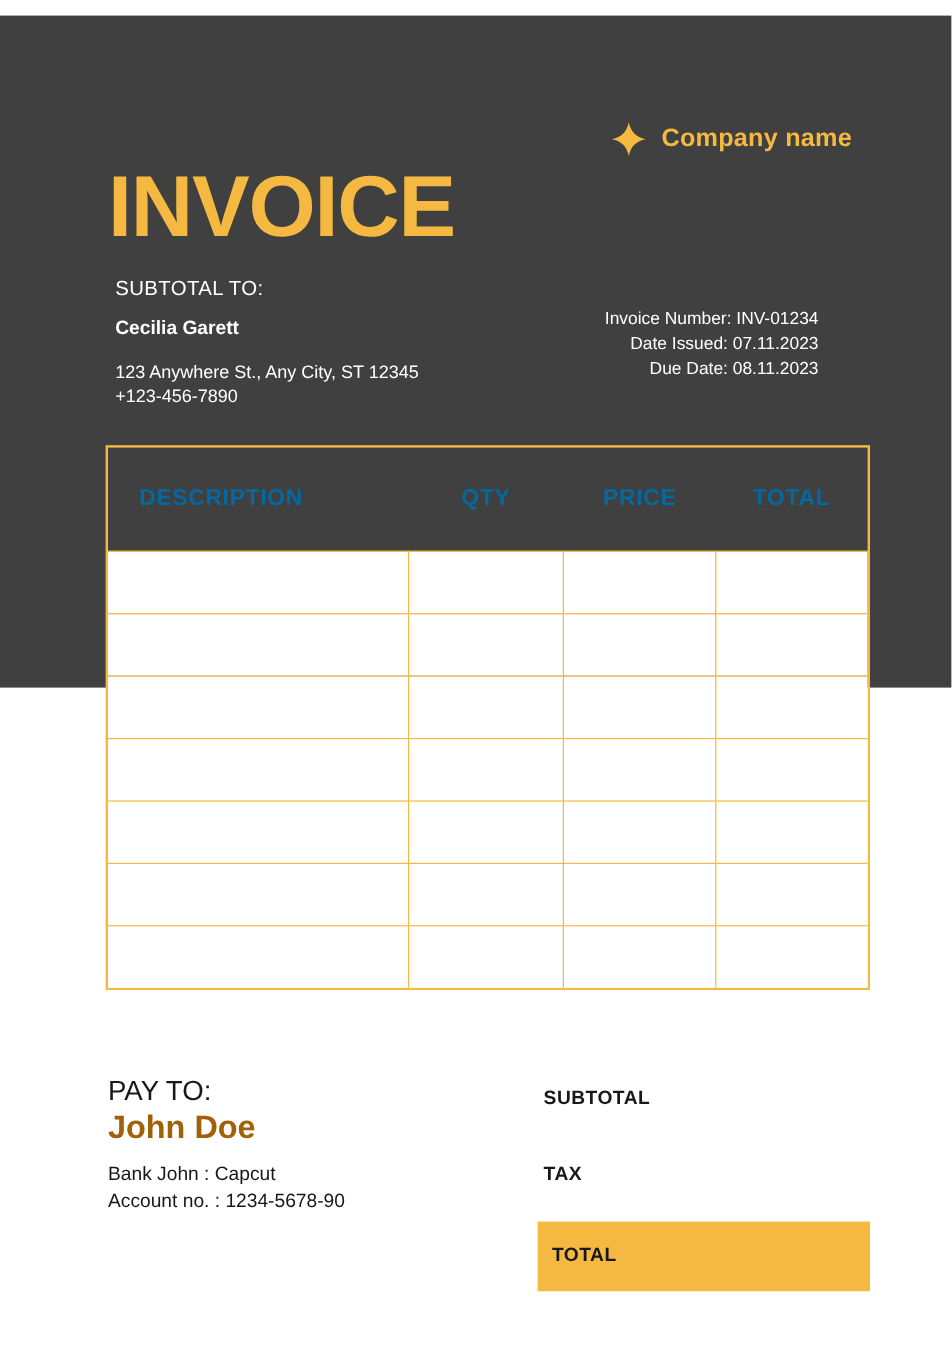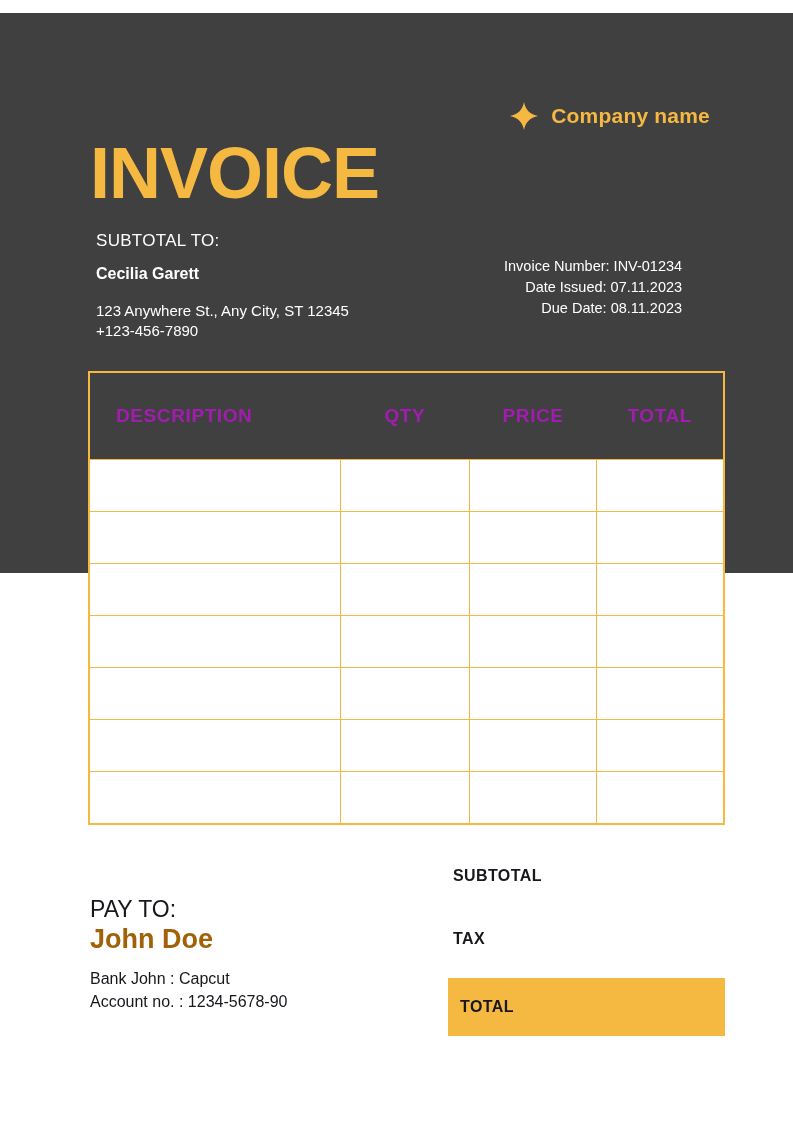--- a/index.html
+++ b/index.html
@@ -94,21 +94,21 @@
     width: 637px;
     border: 2px solid #f5b942;
   }
   table.items {
     width: 100%;
     border-collapse: collapse;
     table-layout: fixed;
   }
   table.items thead th {
     height: 86px;
-    color: #a21caf;
+    color: #0369a1;
     font-size: 19px;
     font-weight: bold;
     letter-spacing: 0.6px;
     background: transparent;
     text-align: center;
     vertical-align: middle;
   }
   table.items thead th.desc {
     text-align: left;
     padding-left: 26px;
@@ -141,21 +141,21 @@
     position: absolute;
     left: 90px;
     top: 968px;
     color: #17171c;
     font-size: 16px;
     line-height: 1.42;
   }
   .totals {
     position: absolute;
     left: 448px;
-    top: 844px;
+    top: 884px;
     width: 277px;
   }
   .totals-row {
     height: 63px;
     display: flex;
     align-items: center;
     padding-left: 5px;
     color: #17171c;
     font-size: 16px;
     font-weight: bold;

